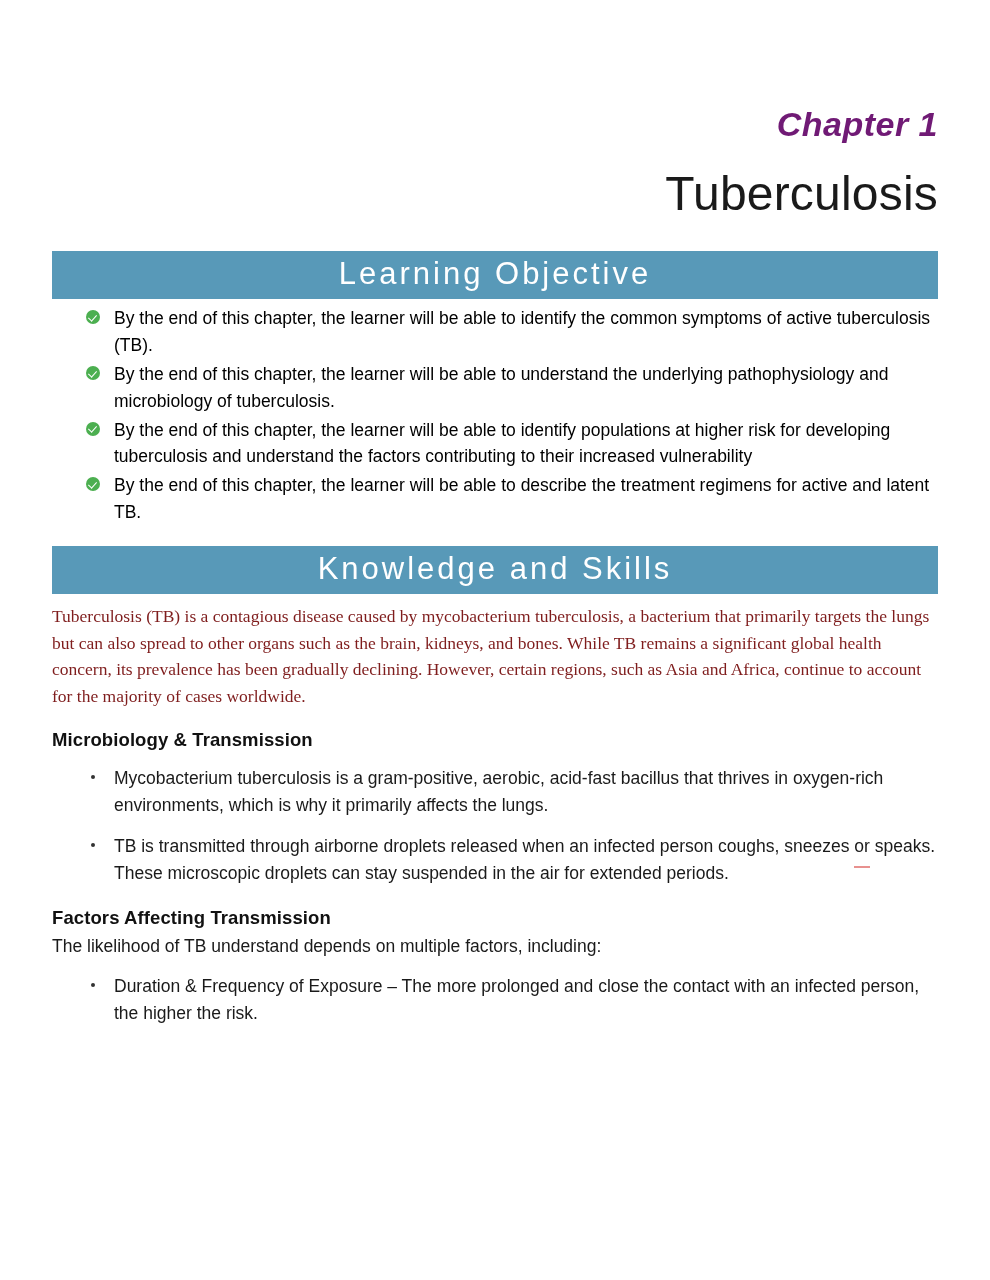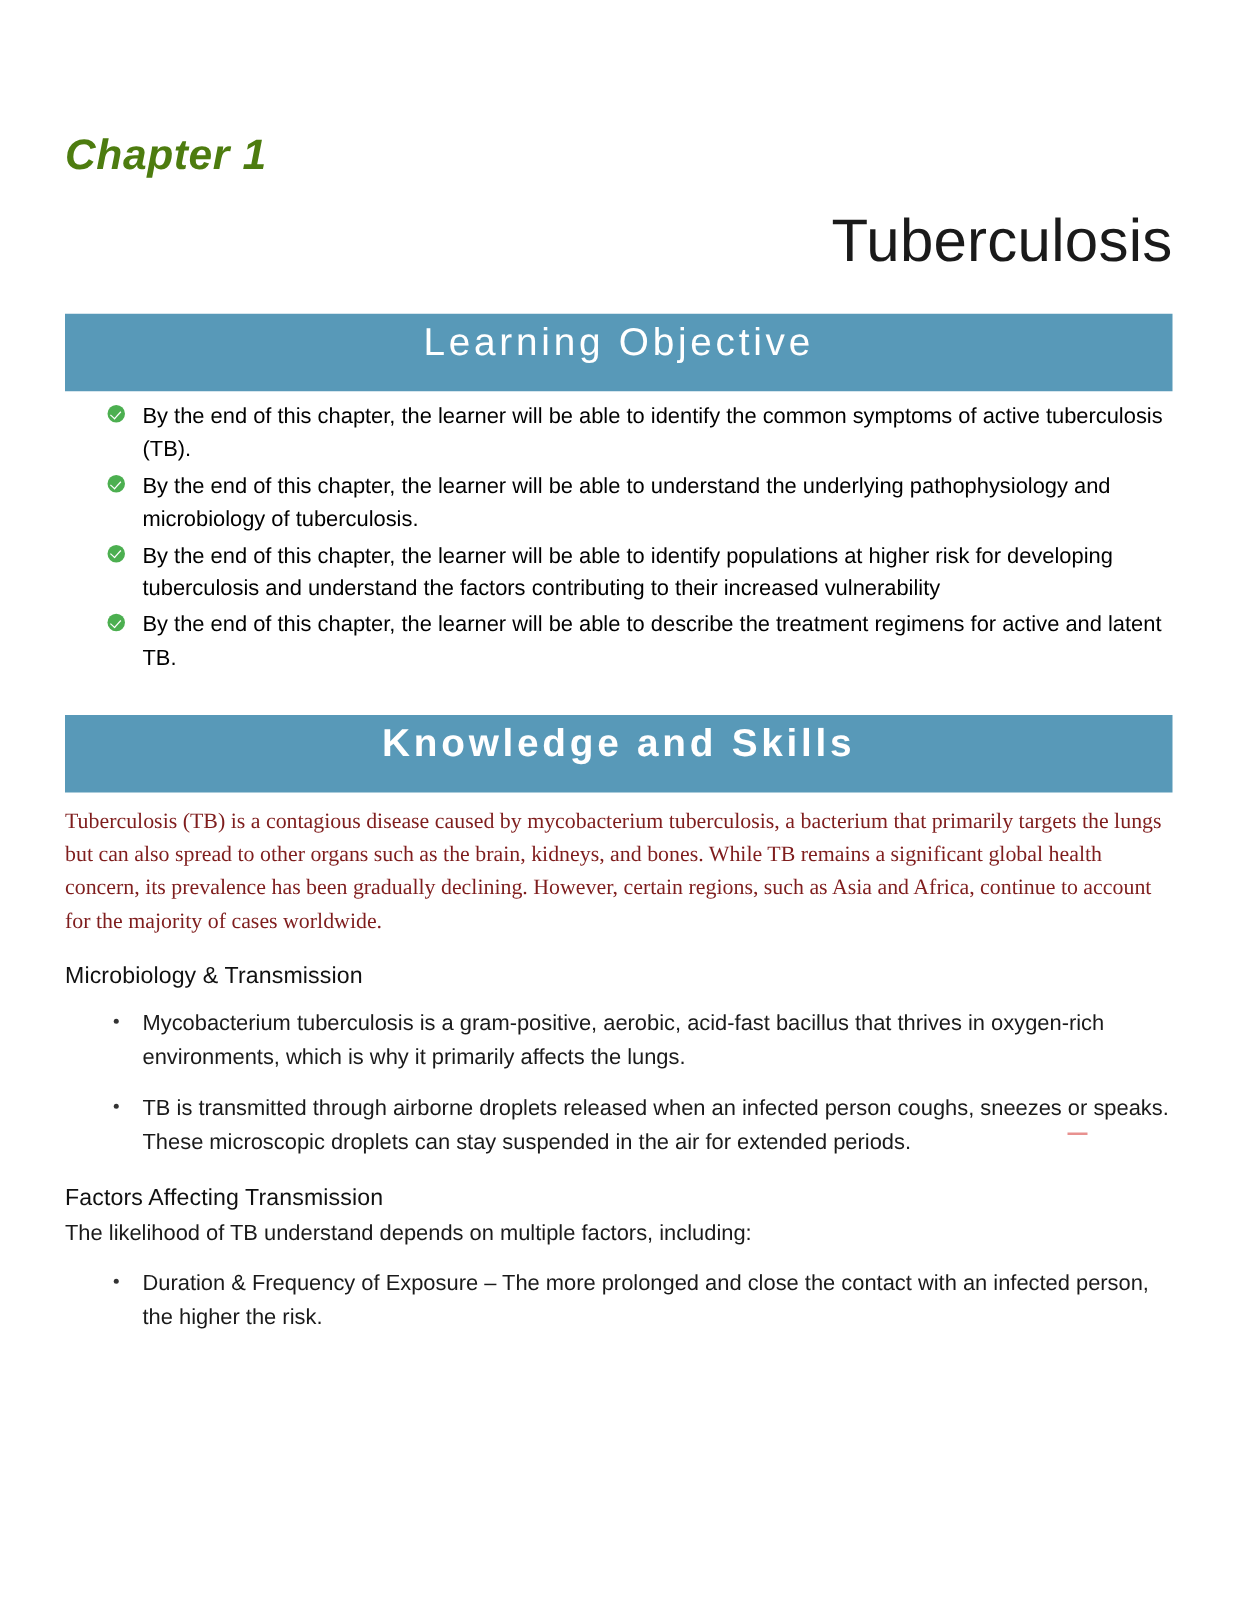--- a/index.html
+++ b/index.html
@@ -17,49 +17,49 @@
     overflow: hidden;
   }
   .page {
     position: relative;
     width: 990px;
     height: 1280px;
     padding: 0 52px;
   }
   
   .chapter-label {
-    text-align: left;
+    text-align: right;
     font-style: italic;
     font-weight: bold;
     font-size: 34px;
     letter-spacing: 0.5px;
     margin-top: 105px;
-    color: #4d7c0f;
+    color: #701a75;
   }
   .doc-title {
     text-align: right;
     font-size: 48px;
     font-weight: 400;
     color: #1a1a1a;
     margin-top: 22px;
     letter-spacing: 0.2px;
   }
   
   .banner {
     background: #5899b8;
     color: #ffffff;
     text-align: center;
     font-size: 31px;
     font-weight: 400;
     letter-spacing: 3px;
-    padding: 6px 0 23px 0;
+    padding: 6px 0 9px 0;
     margin-top: 30px;
     line-height: 1.08;
   }
-  .banner.second { margin-top: 32px; font-weight: bold; }
+  .banner.second { margin-top: 20px; }
 
   
   ul.objectives {
     list-style: none;
     margin: 6px 0 0 0;
     padding: 0 0 0 34px;
   }
   ul.objectives li {
     position: relative;
     font-size: 17.5px;
@@ -92,21 +92,21 @@
   
   p.body-text {
     font-size: 17.5px;
     line-height: 1.52;
     margin: 9px 0 0 0;
     color: #7f1d1d;
     font-family: Liberation Serif, serif;
   }
   h3.subhead {
     font-size: 18.5px;
-    font-weight: normal;
+    font-weight: bold;
     margin: 20px 0 0 0;
     color: #111111;
     letter-spacing: 0.1px;
   }
   p.lead-in {
     font-size: 17.5px;
     line-height: 1.5;
     margin: 4px 0 0 0;
   }
   ul.dots {

